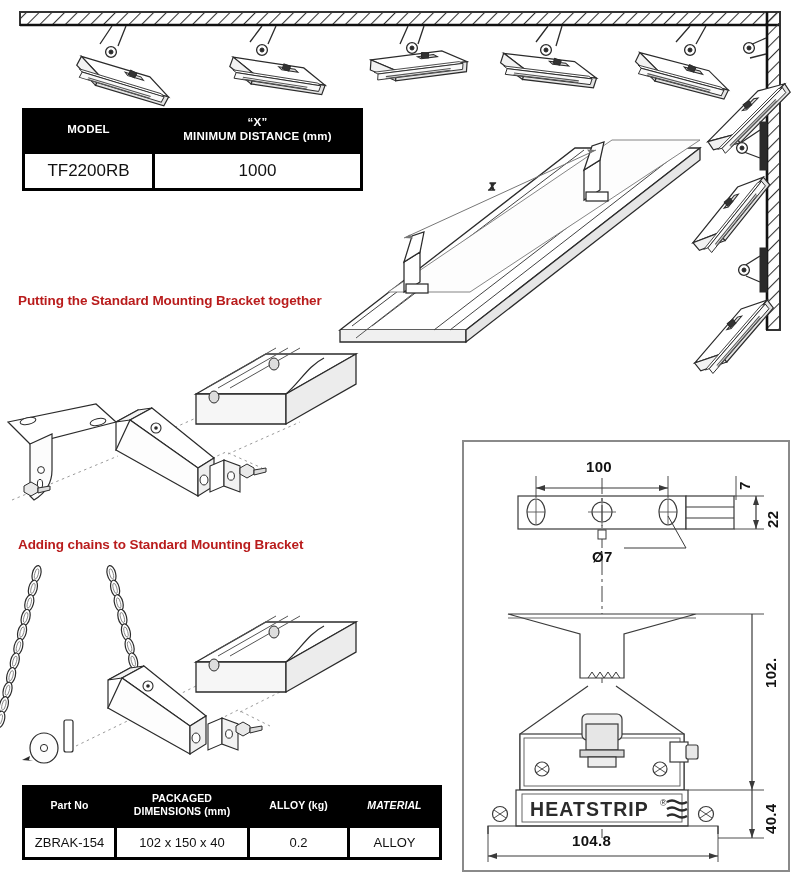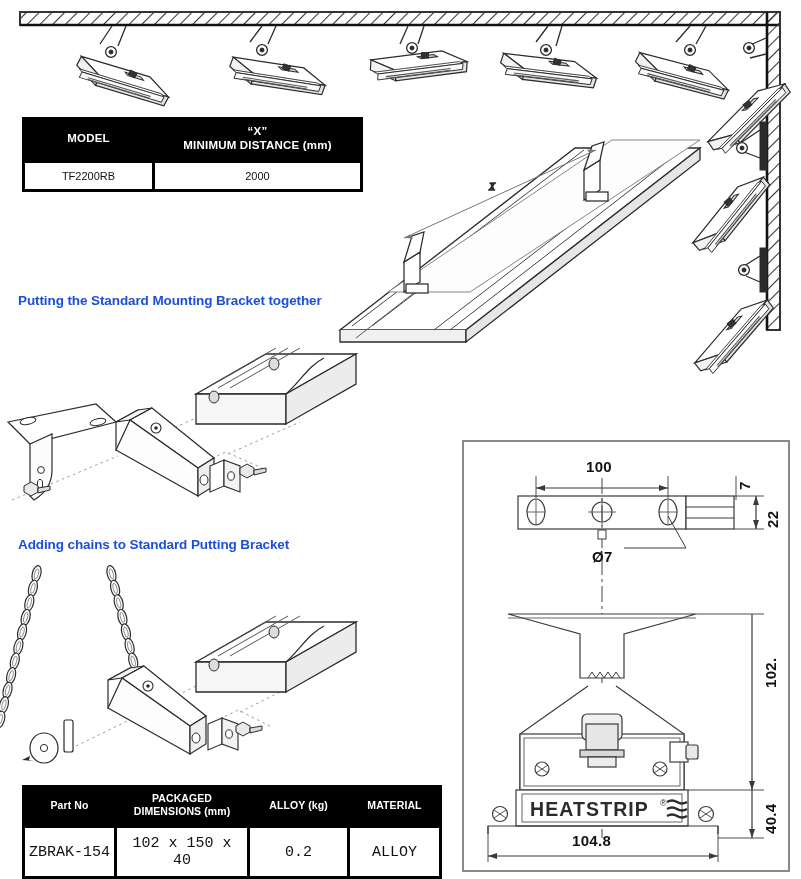--- a/index.html
+++ b/index.html
@@ -25,36 +25,36 @@
     border:none;
   }
   .spec-table td{
     background:#fff;color:#111;
     text-align:center;
     padding:7px 4px;
     border:3px solid #000;
     font-weight:400;
   }
 
-  #model-table{left:22px;top:117px;}
+  #model-table{left:22px;top:108px;}
   #model-table th{font-size:11.5px;letter-spacing:.2px;}
-  #model-table td{font-size:11px;}
+  #model-table td{font-size:17px;}
   #model-table .c0{width:122px;}
   #model-table .c1{width:200px;}
 
   #part-table{left:22px;top:785px;}
   #part-table th{font-size:10.5px;letter-spacing:.1px;}
-  #part-table td{font-size:15px;font-family:Liberation Mono, monospace;}
+  #part-table td{font-size:13px;}
   #part-table .p0{width:84px;}
   #part-table .p1{width:125px;}
   #part-table .p2{width:92px;}
-  #part-table .p3{width:84px;}
+  #part-table .p3{width:84px;font-style:italic;}
 
   .headline{
-    font-size:13.5px;font-weight:bold;color:#1d4ed8;
+    font-size:13.5px;font-weight:bold;color:#b91c1c;
     letter-spacing:-.1px;white-space:nowrap;
   }
   #heading-standard{left:18px;top:293px;}
   #heading-chains{left:18px;top:537px;}
 
   
   #tech-panel{
     left:462px;top:440px;width:328px;height:432px;
     border:2px solid #8a8a8a;background:#fff;box-sizing:border-box;
   }
@@ -210,21 +210,21 @@
         </th>
         <th class="c1">
           <span>“X”</span><br>
           <span>MINIMUM DISTANCE (mm)</span>
         </th>
       </tr>
     </thead>
     <tbody>
       <tr>
         <td>TF2200RB</td>
-        <td>2000</td>
+        <td>1000</td>
       </tr>
     </tbody>
   </table>
 
   <div class="headline abs" id="heading-standard">Putting the Standard Mounting Bracket together</div>
 
   <div class="abs" style="left:0;top:318px;width:350px;height:200px;">
     <svg width="350" height="200" viewBox="0 0 350 200">
       <defs>
         <g id="hex-bolt">
@@ -287,21 +287,21 @@
         </g>
       <g transform="translate(240,150)">
           <use href="#hex-bolt"></use>
         </g>
       <g transform="translate(196,46)">
           <use href="#heater-end-section"></use>
         </g>
     </svg>
   </div>
 
-  <div class="headline abs" id="heading-chains">Adding chains to Standard Putting Bracket</div>
+  <div class="headline abs" id="heading-chains">Adding chains to Standard Mounting Bracket</div>
 
   <div class="abs" style="left:0;top:560px;width:350px;height:222px;">
     <svg width="350" height="222" viewBox="0 0 350 222">
       <defs>
         <g id="chain-link">
           <ellipse cx="0" cy="0" rx="4.2" ry="8.4" fill="#fff" stroke="#2b2b2b" stroke-width="1.2"></ellipse>
           <ellipse cx="0" cy="0" rx="1.8" ry="5.2" fill="none" stroke="#777" stroke-width="0.8"></ellipse>
         </g>
       </defs>
 

